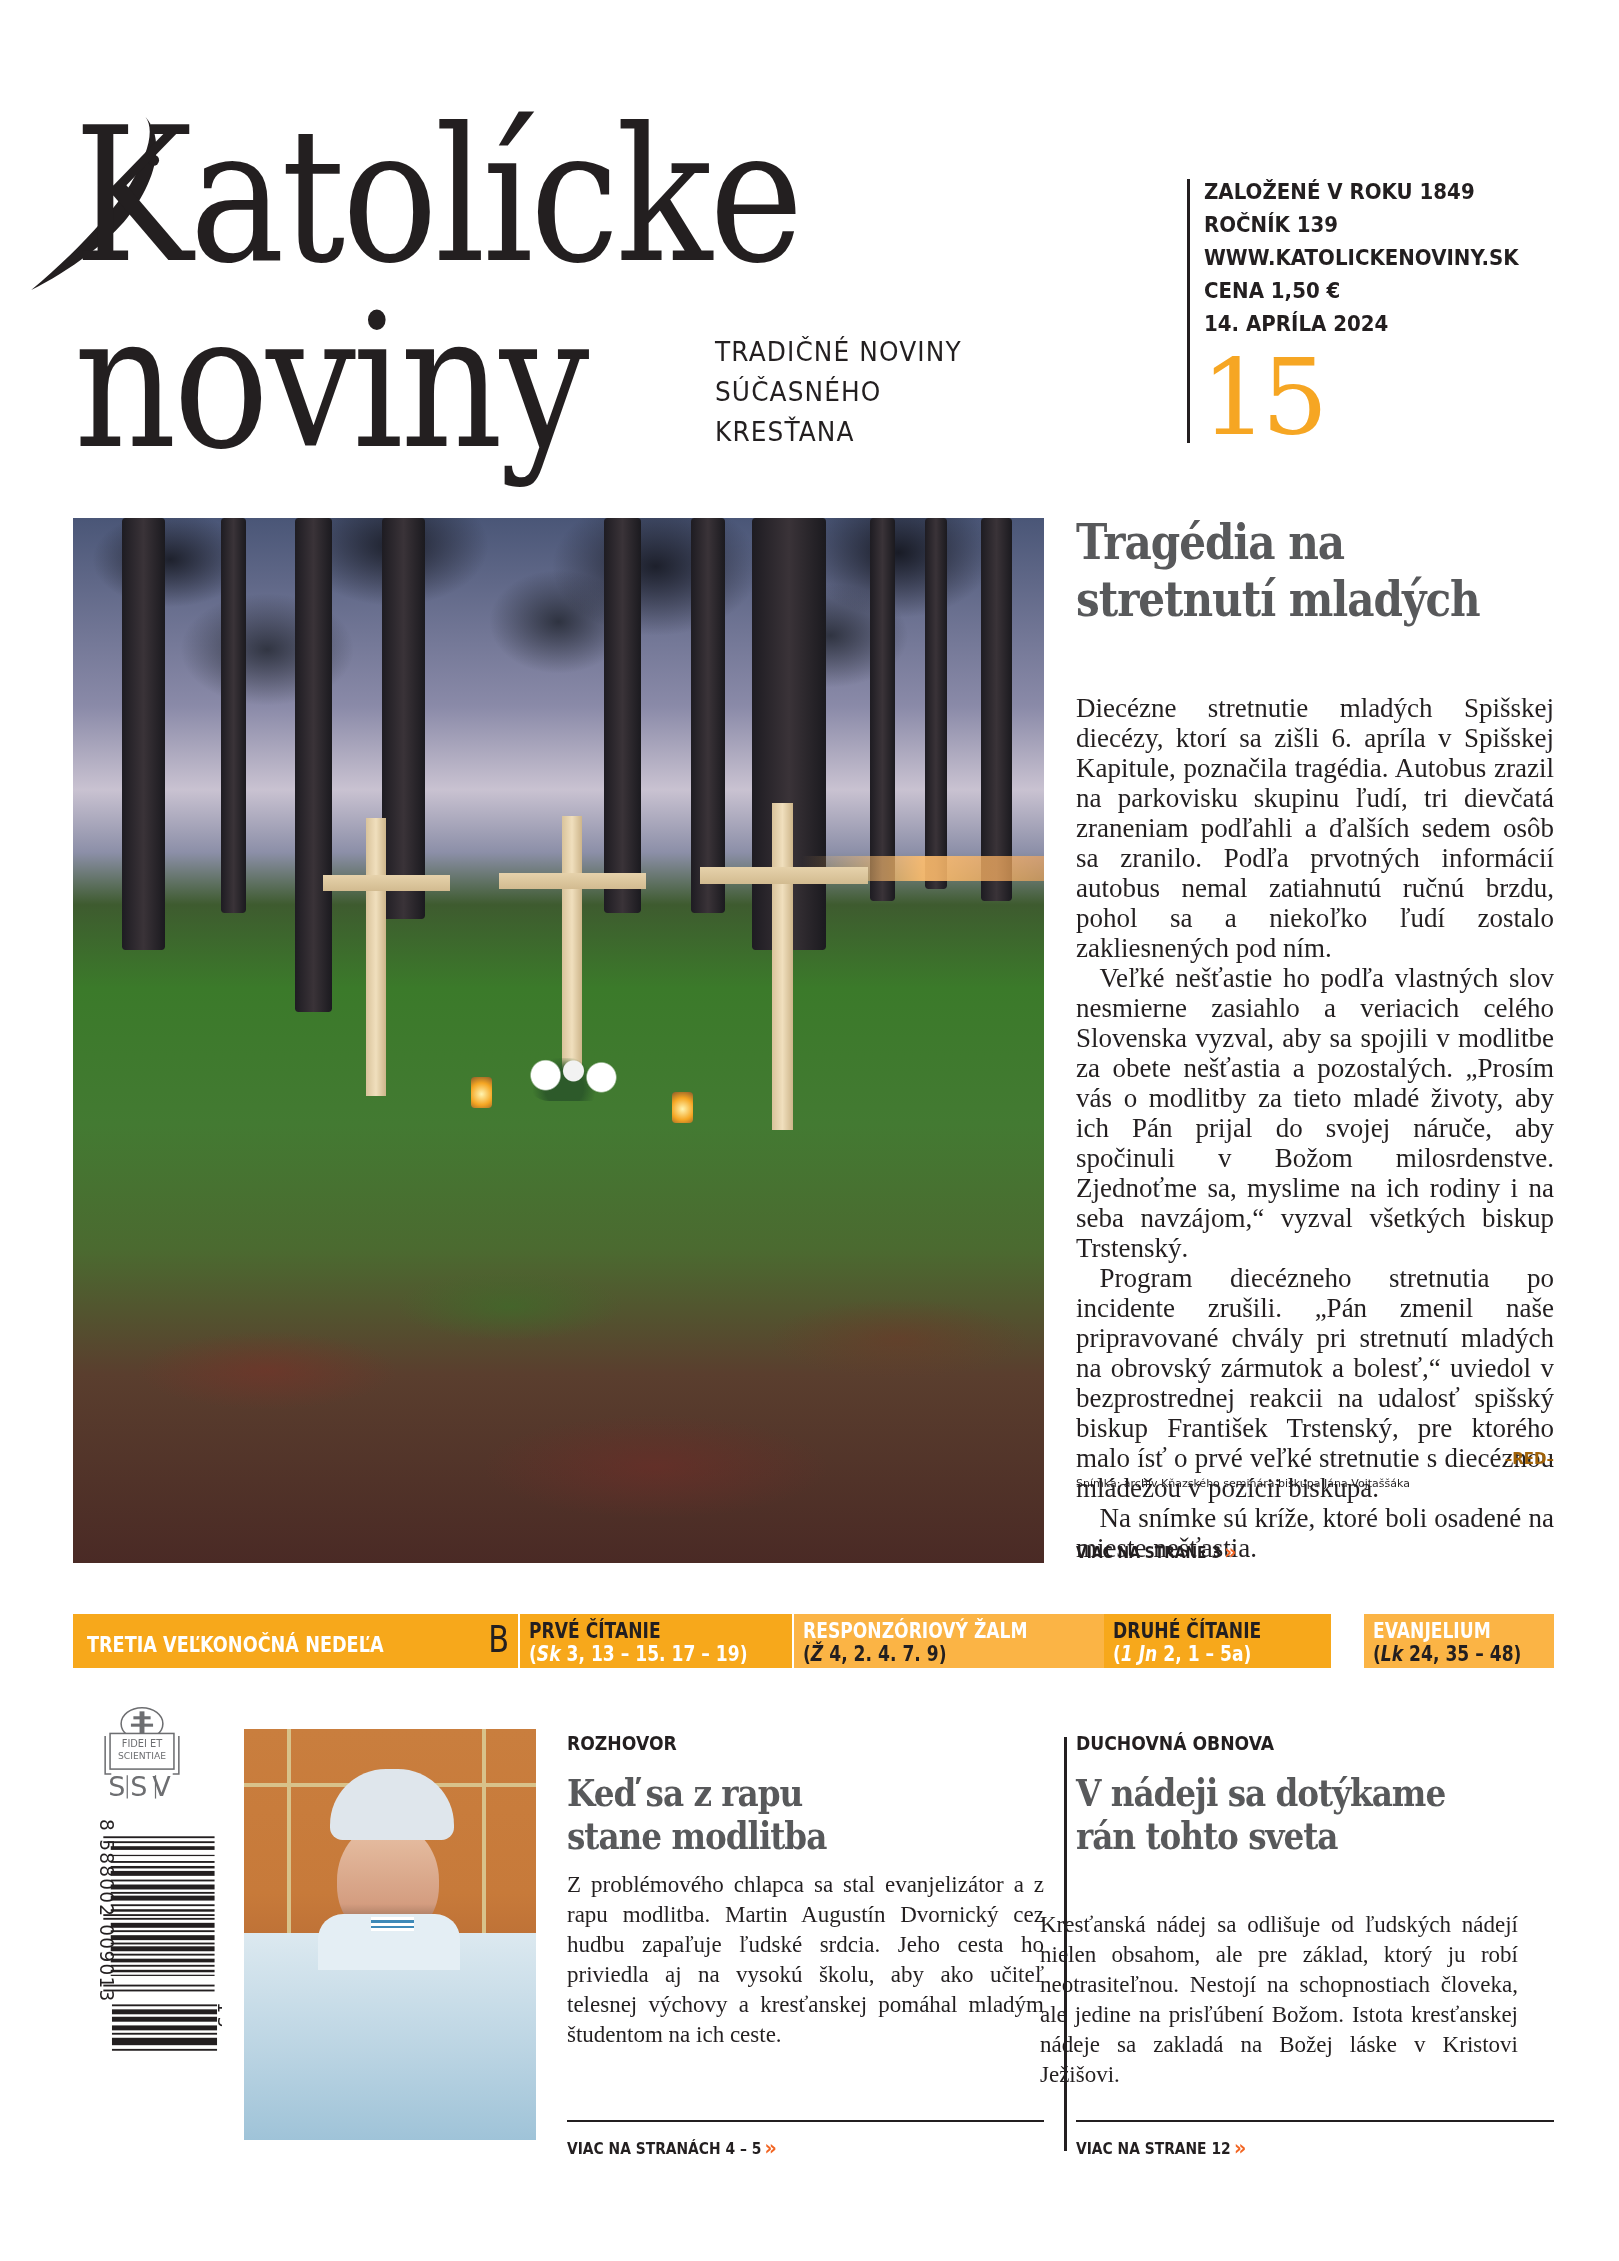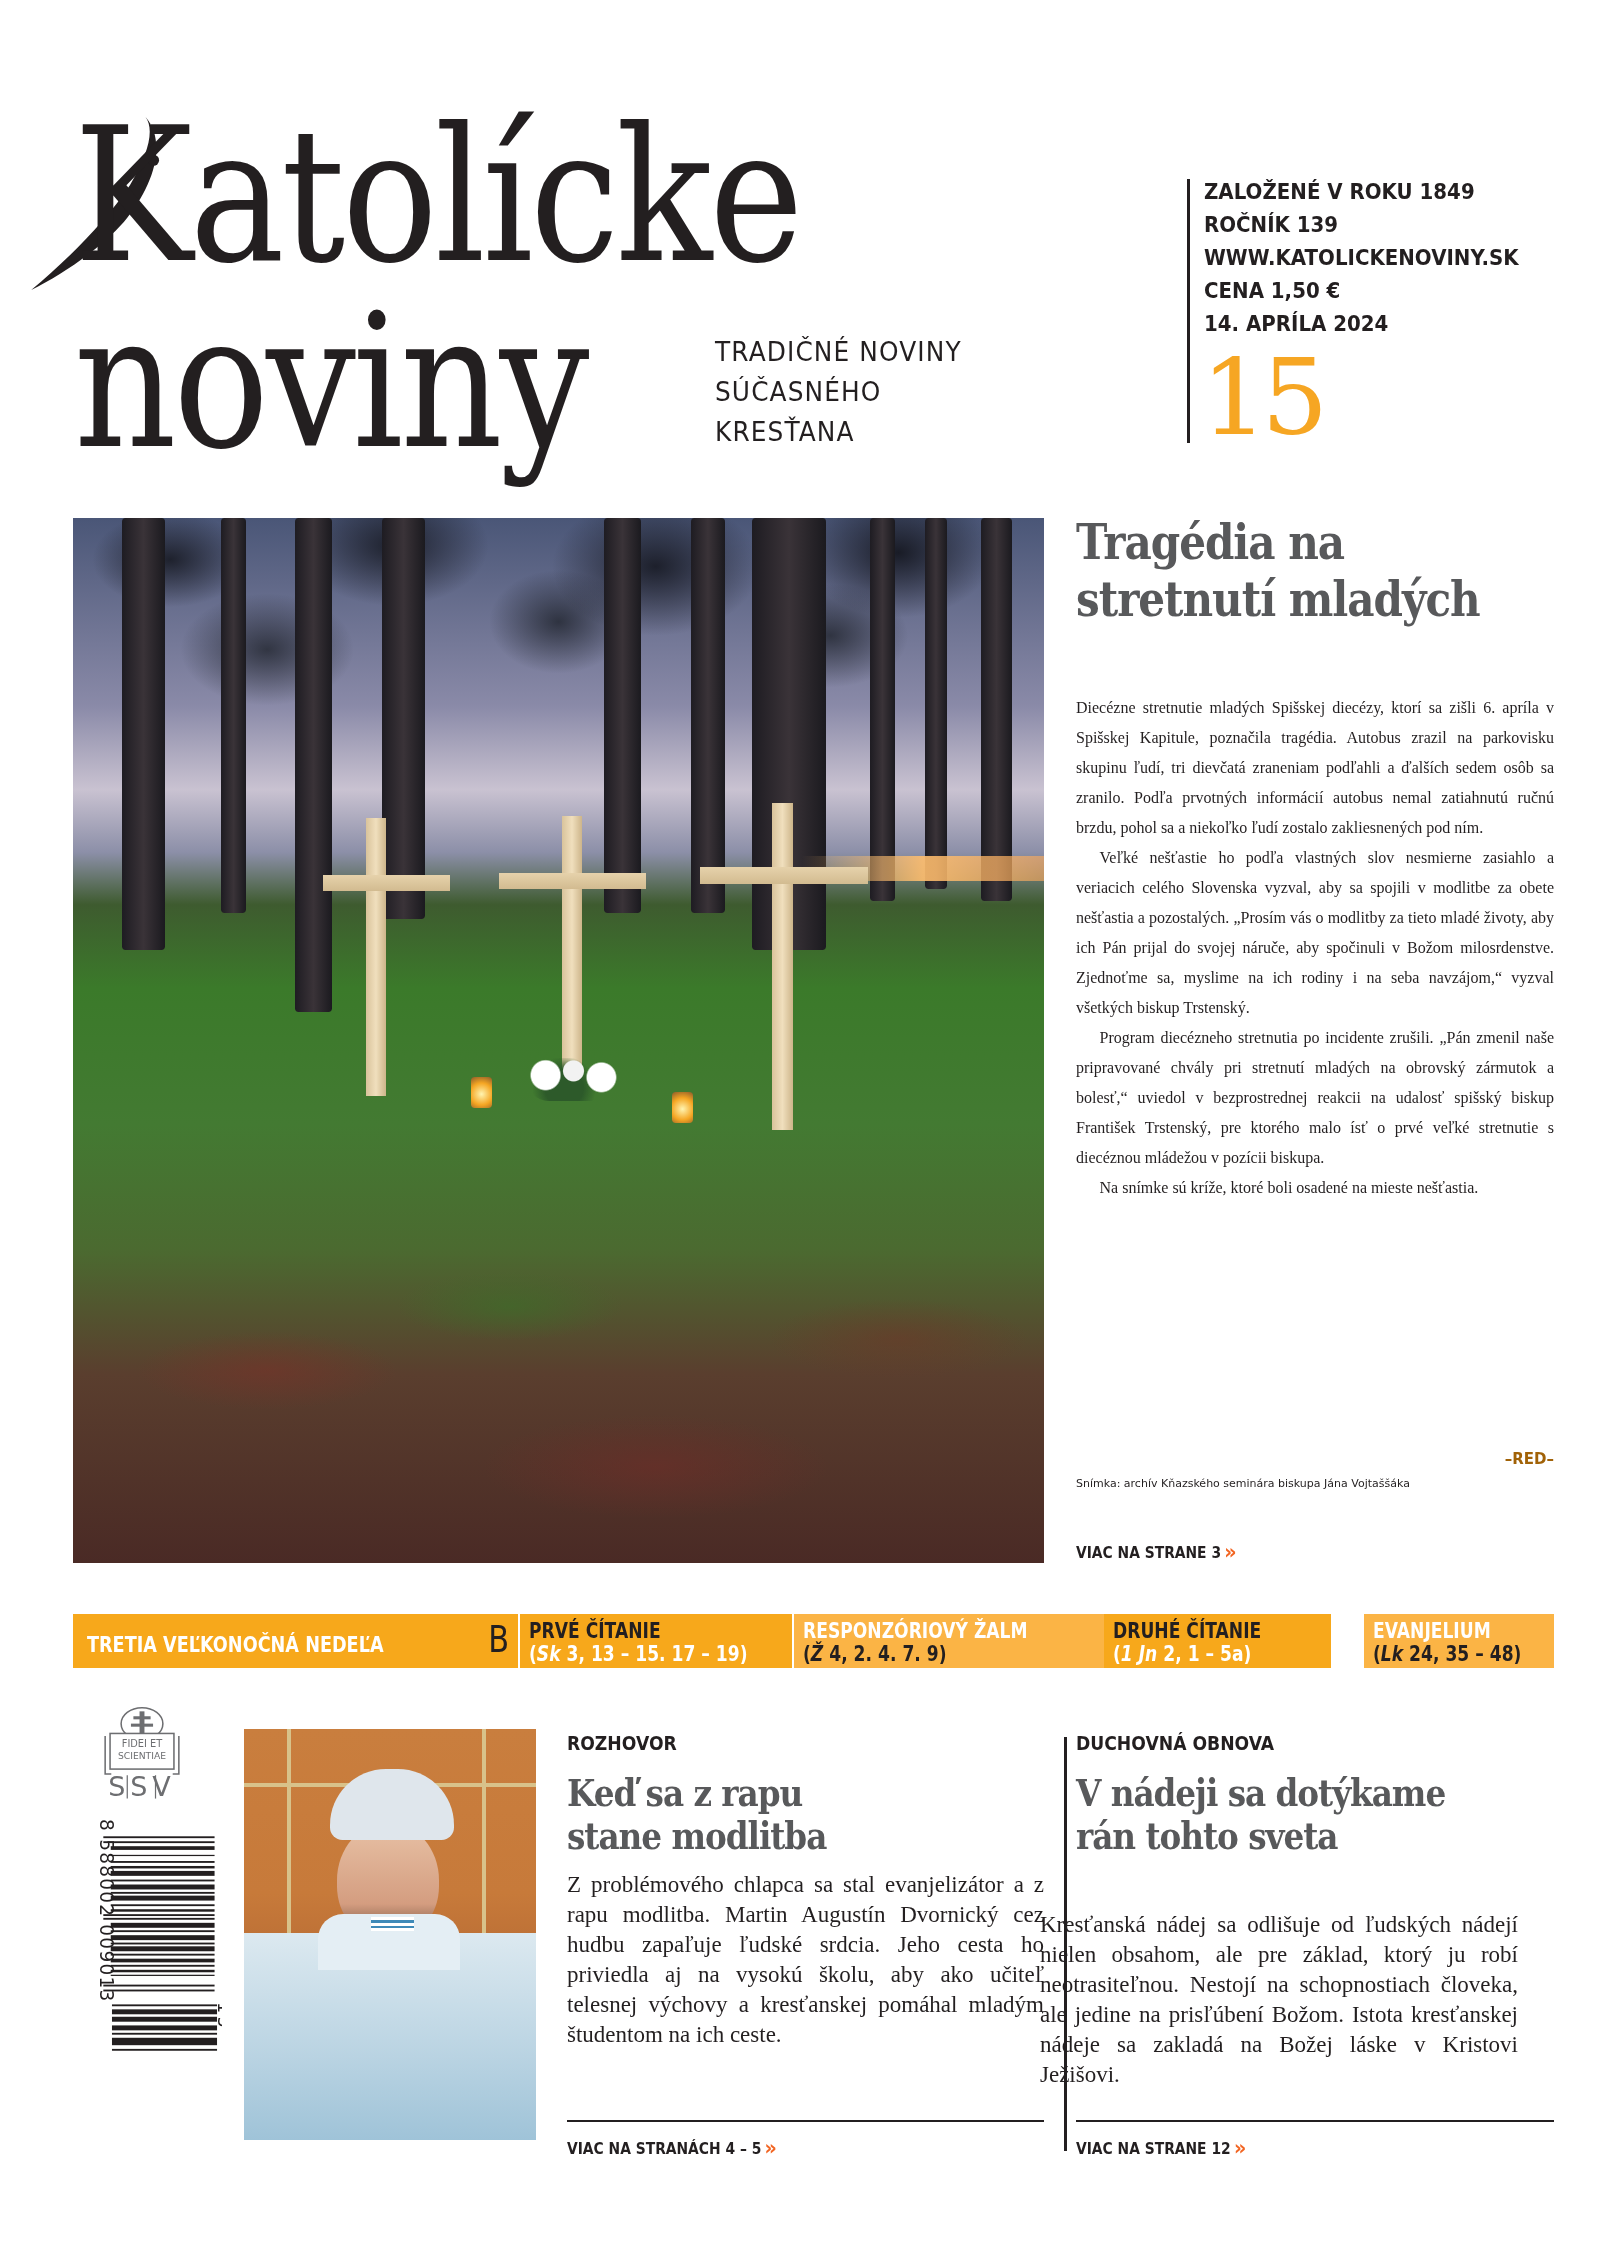--- a/index.html
+++ b/index.html
@@ -60,21 +60,21 @@
       radial-gradient(ellipse 185px 56px at 20% 40%, rgba(120,50,40,.55), transparent 70%),
       radial-gradient(ellipse 247px 74px at 60% 70%, rgba(110,45,40,.6), transparent 70%),
       radial-gradient(ellipse 185px 56px at 85% 30%, rgba(110,55,40,.5), transparent 70%),
       radial-gradient(ellipse 161px 49px at 45% 20%, rgba(60,110,40,.6), transparent 70%); }
 
   
   .headline { position: absolute; font-family: "DejaVu Serif", serif; font-weight: bold; color: #58595b;
     letter-spacing: -1.2px; transform: scaleX(0.86); transform-origin: left top; white-space: nowrap; }
   .lead-head { left: 1076px; top: 514px; font-size: 49px; line-height: 57px; }
   .body-text { position: absolute; font-family: "Liberation Serif", serif; color: #231f20; text-align: justify; hyphens: manual; }
-  .lead-body { left: 1076px; top: 693px; width: 478px; font-size: 16px; line-height: 30px; }
+  .lead-body { left: 1076px; top: 693px; width: 478px; font-size: 27px; line-height: 30px; }
   .lead-body p { text-indent: 0; }
   .lead-body p + p { text-indent: 23.5px; }
   .byline { position: absolute; left: 1076px; top: 1450px; width: 478px; text-align: right;
     font-family: "DejaVu Sans", sans-serif; font-weight: bold; font-size: 15px; color: #a16207; transform-origin: right top; }
   .credit { position: absolute; left: 1076px; top: 1477px; width: 478px; text-align: left;
     font-family: "DejaVu Sans", sans-serif; font-size: 11px; color: #231f20; }
   .more { position: absolute; font-family: "DejaVu Sans", sans-serif; font-weight: bold; color: #231f20;
     font-size: 15.4px; white-space: nowrap; transform: scaleX(0.9); transform-origin: left top; }
   .more .chev { color: #f26522; font-size: 21px; font-weight: bold; margin-left: 3.7px; vertical-align: -1.2px; letter-spacing: -3.7px; }
 

